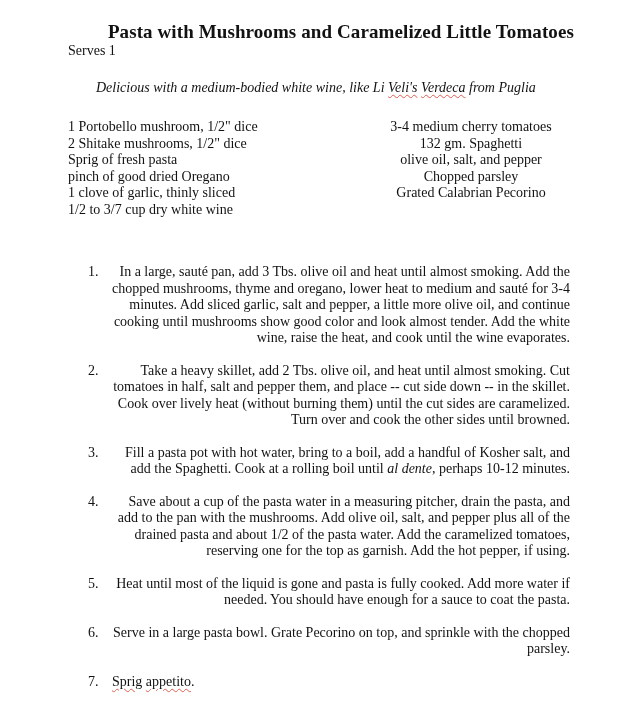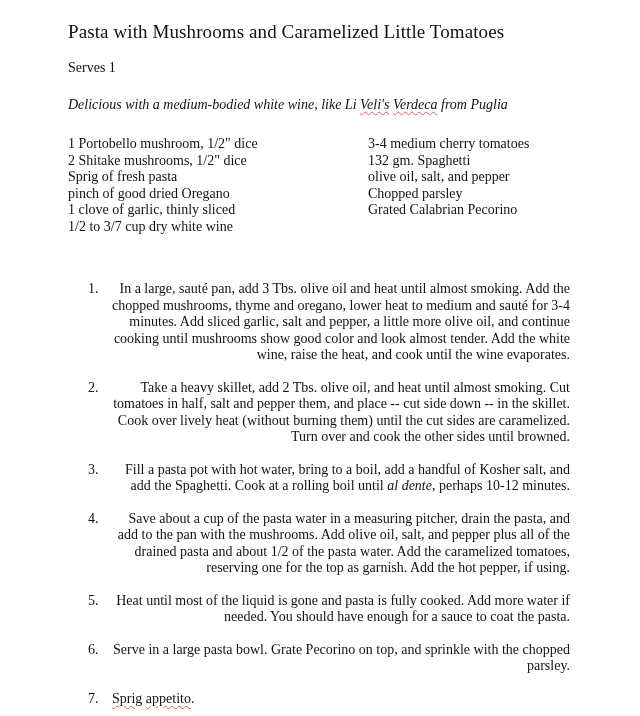--- a/index.html
+++ b/index.html
@@ -17,51 +17,52 @@
     color: #121212;
   }
   .page {
     box-sizing: border-box;
     width: 640px;
     height: 716px;
     padding: 0 66px 0 68px;
   }
   .doc-title {
     margin-top: 21px;
-    text-align: left;
+    text-align: right;
     font-size: 19px;
     line-height: 22px;
-    font-weight: normal;
+    font-weight: bold;
     letter-spacing: 0.1px;
   }
   .serves-line {
-    margin-top: 17px;
   }
   .wine-note {
     margin-top: 20px;
     font-style: italic;
+    margin-left: 28px;
   }
   .misspelled {
     text-decoration-line: underline;
     text-decoration-style: wavy;
     text-decoration-color: #e05d52;
     text-decoration-thickness: 1px;
     text-underline-offset: 2px;
   }
   .italic { font-style: italic; }
   .ingredients {
     margin-top: 23px;
     display: flex;
   }
   .ing-col-left {
     width: 300px;
     flex: 0 0 300px;
   }
   .ing-col-right {
     flex: 1 1 auto;
+    text-align: center;
   }
   .ing-line { white-space: nowrap; }
   .steps {
     margin-top: 46px;
     margin-left: 20px; 
   }
   .step {
     display: flex;
     margin-top: 16px;
   }

